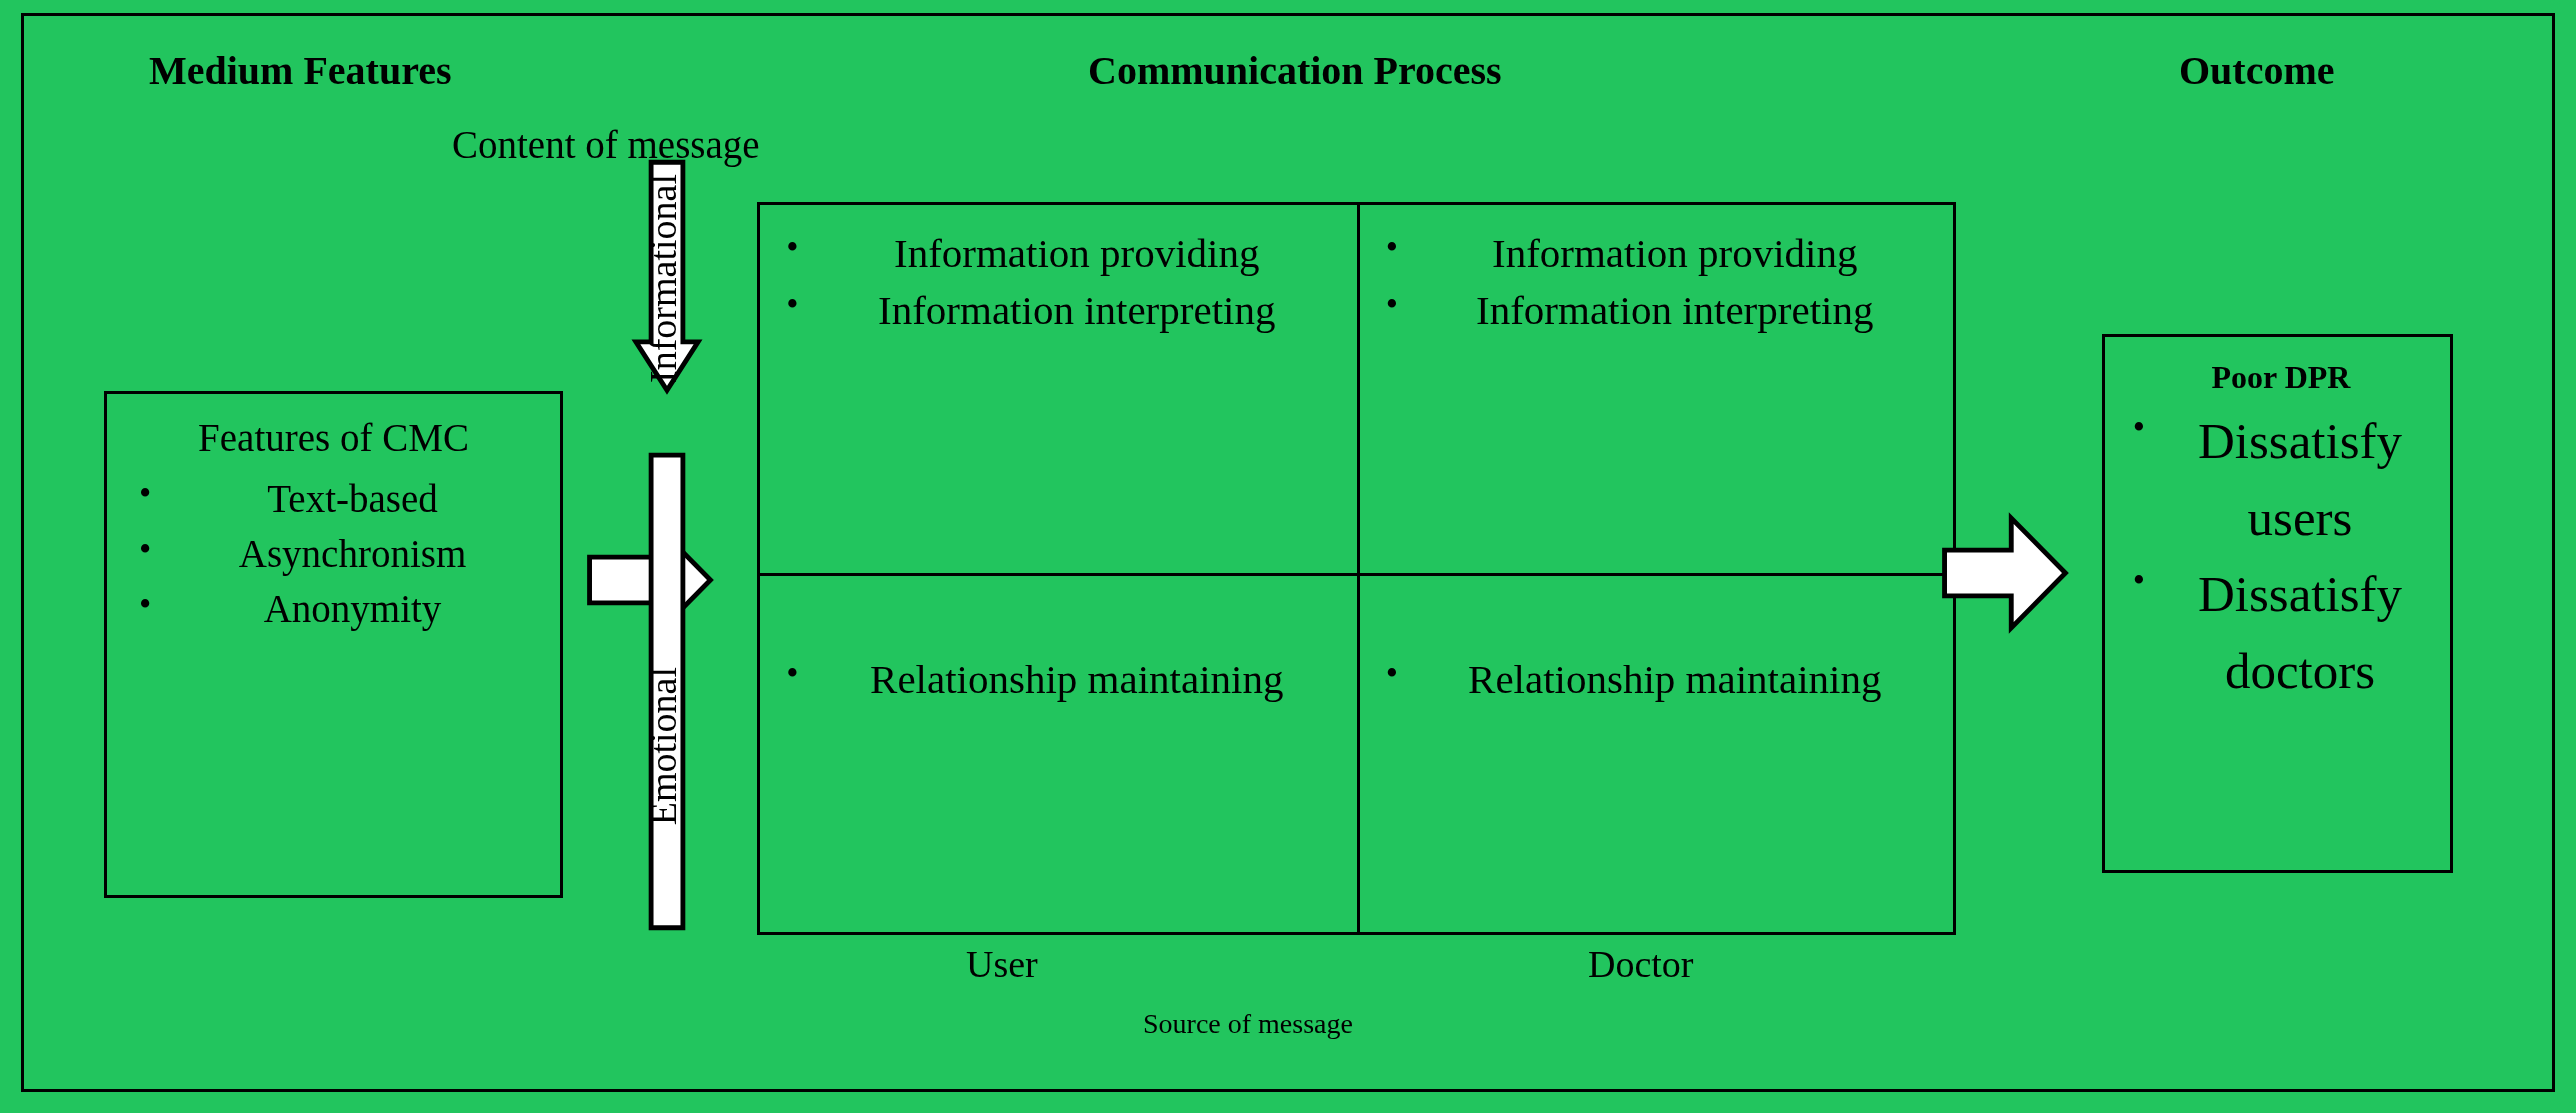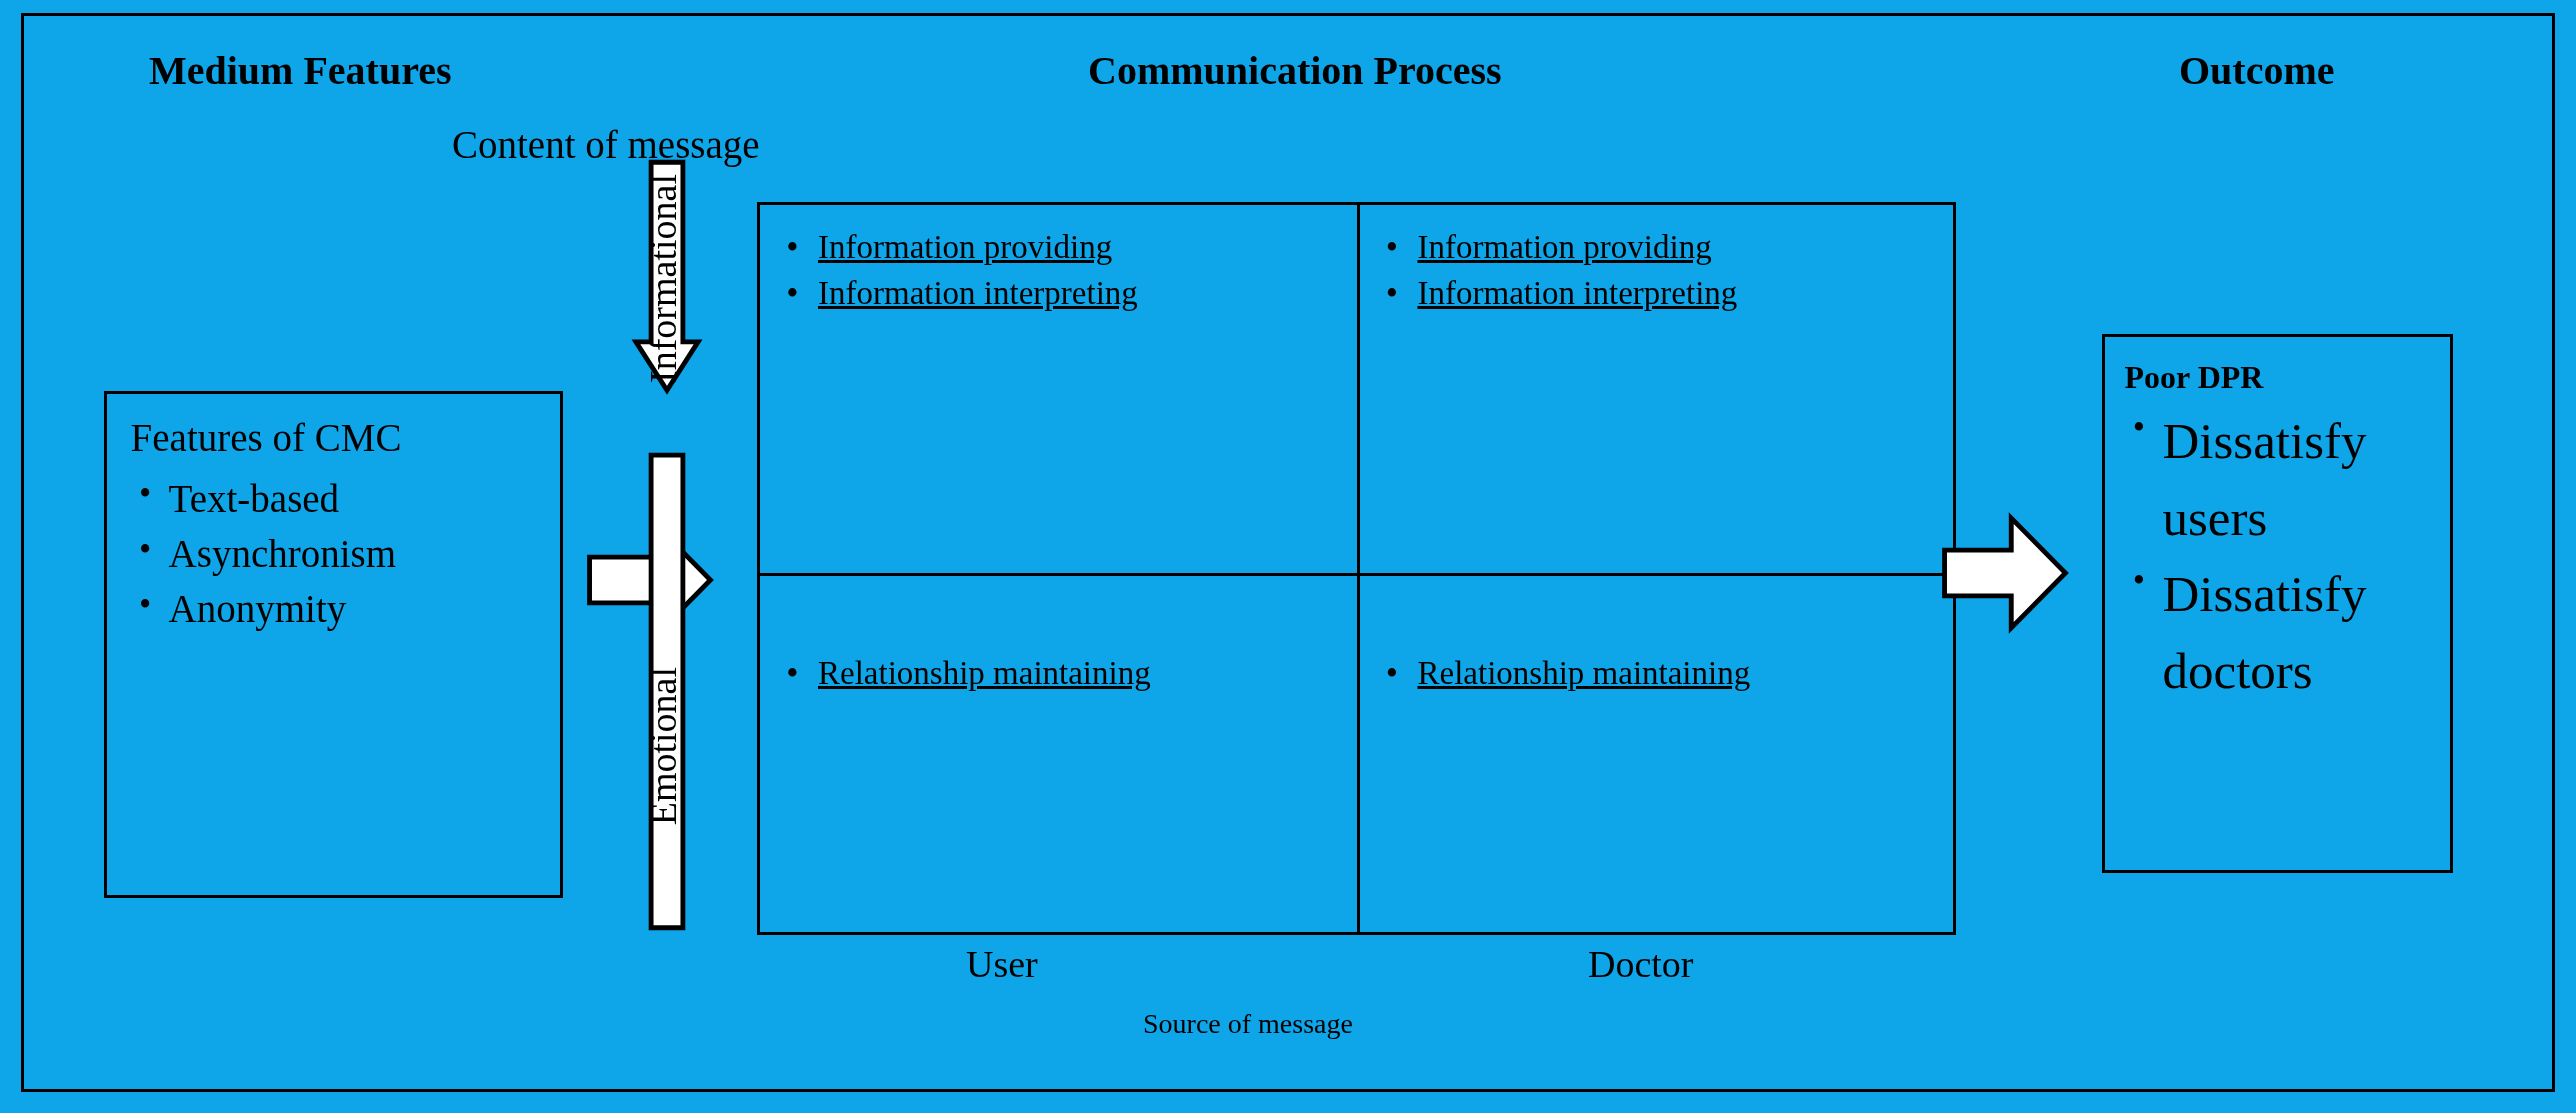--- a/index.html
+++ b/index.html
@@ -9,21 +9,22 @@
   }
   body {
     font-family: "Liberation Serif", serif;
     color: #000000;
   }
   #frame {
     position: relative;
     width: 2576px;
     height: 1114px;
     box-sizing: border-box;
-    background: #0ea5e9;
+    background: #22c55e;
+    text-align: center;
   }
   .outer-border {
     position: absolute;
     left: 21px;
     top: 12.5px;
     width: 2534px;
     height: 1079px;
     border: 3.5px solid #000000;
     box-sizing: border-box;
   }
@@ -145,25 +146,24 @@
     grid-template-columns: 1fr 1fr;
     grid-template-rows: 368px 1fr;
   }
   .cell {
     box-sizing: border-box;
     padding: 21px 21px 0 18px;
   }
   .cell.right { border-left: 3.5px solid #000000; }
   .cell.bottom { border-top: 3.5px solid #000000; }
   .cell .bullet-list li {
-    font-size: 33px;
+    font-size: 41px;
     line-height: 1.32;
     padding-left: 40px;
     margin-bottom: 2.8px;
-    text-decoration: underline;
   }
   .cell.bottom { padding-top: 76px; }
 
   
   #dpr-box {
     position: absolute;
     left: 2102px;
     top: 334px;
     width: 351px;
     height: 539px;

